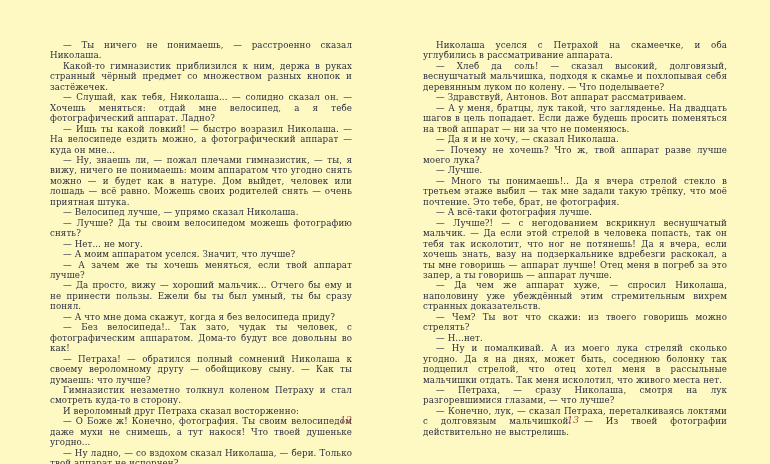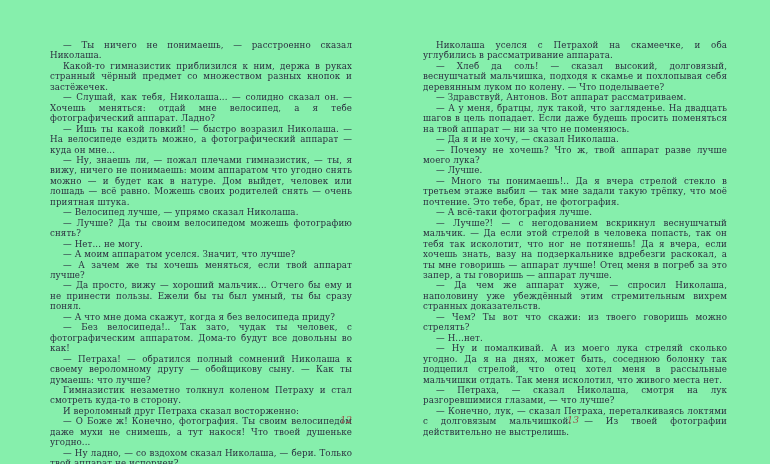--- a/index.html
+++ b/index.html
@@ -5,21 +5,21 @@
   html, body { margin: 0; padding: 0; }
   body {
     width: 770px; height: 464px;
     background: #ffffff;
     overflow: hidden;
     font-family: "DejaVu Serif", "Liberation Serif", serif;
   }
   .spread {
     position: relative;
     width: 770px; height: 464px;
-    background: #86efac;
+    background: #fef9c3;
   }
   .page-text {
     position: absolute;
     top: 40px;
     font-size: 8.7px;
     line-height: 10.45px;
     color: #2c3040;
     text-align: justify;
     letter-spacing: 0.1px;
   }
@@ -70,20 +70,20 @@
       <p>— Да я и не хочу, — сказал Николаша.</p>
       <p>— Почему не хочешь? Что ж, твой аппарат разве лучше моего лука?</p>
       <p>— Лучше.</p>
       <p>— Много ты понимаешь!.. Да я вчера стрелой стекло в третьем этаже выбил — так мне задали такую трёпку, что моё почтение. Это тебе, брат, не фотография.</p>
       <p>— А всё-таки фотография лучше.</p>
       <p>— Лучше?! — с негодованием вскрикнул веснушчатый мальчик. — Да если этой стрелой в человека попасть, так он тебя так исколотит, что ног не потянешь! Да я вчера, если хочешь знать, вазу на подзеркальнике вдребезги раскокал, а ты мне говоришь — аппарат лучше! Отец меня в погреб за это запер, а ты говоришь — аппарат лучше.</p>
       <p>— Да чем же аппарат хуже, — спросил Николаша, наполовину уже убеждённый этим стремительным вихрем странных доказательств.</p>
       <p>— Чем? Ты вот что скажи: из твоего говоришь можно стрелять?</p>
       <p>— Н...нет.</p>
       <p>— Ну и помалкивай. А из моего лука стреляй сколько угодно. Да я на днях, может быть, соседнюю болонку так подцепил стрелой, что отец хотел меня в рассыльные мальчишки отдать. Так меня исколотил, что живого места нет.</p>
-      <p>— Петраха, — сказал Николаша, смотря на лук разгоревшимися глазами, — что лучше?</p>
+      <p>— Петраха, — сразу Николаша, смотря на лук разгоревшимися глазами, — что лучше?</p>
       <p>— Конечно, лук, — сказал Петраха, переталкиваясь локтями с долговязым мальчишкой. — Из твоей фотографии действительно не выстрелишь.</p>
     </div>
 
   <div class="pagenum left">12</div>
 
   <div class="pagenum right">13</div>
 </div>
 
 </body></html>

